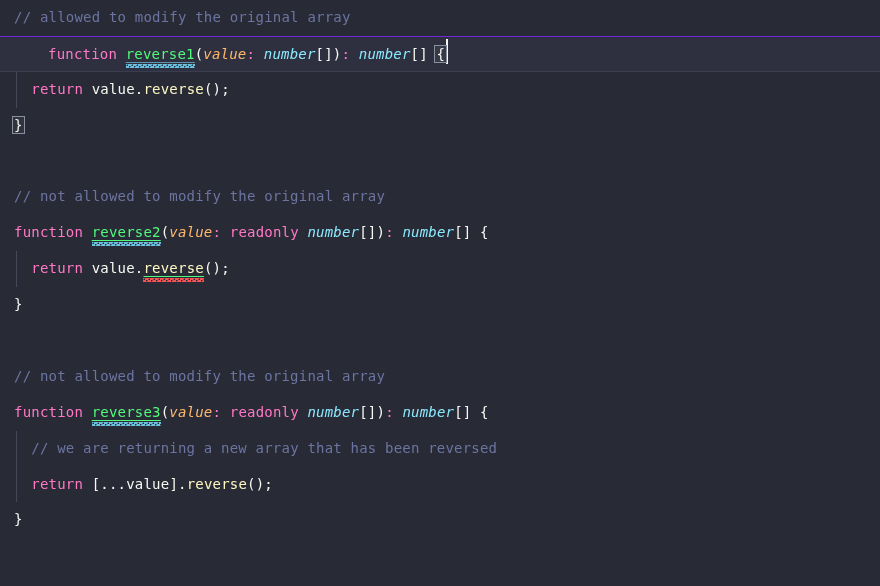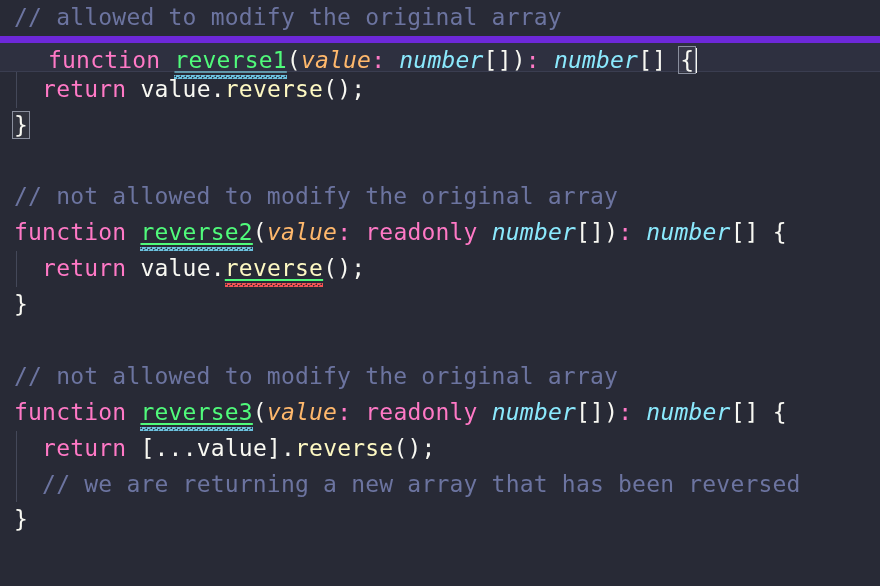--- a/index.html
+++ b/index.html
@@ -6,42 +6,42 @@
     margin: 0;
     padding: 0;
     background: #282a36;
   }
   #editor {
     position: relative;
     width: 880px;
     height: 586px;
     background: #282a36;
     font-family: "DejaVu Sans Mono", "Liberation Mono", monospace;
-    font-size: 23px;
+    font-size: 14px;
     line-height: 35.9px;
     overflow: hidden;
     -webkit-font-smoothing: antialiased;
   }
   .code-area {
     position: relative;
     padding: 0;
   }
   .line {
     position: relative;
     height: 35.9px;
     line-height: 35.9px;
     white-space: pre;
     padding-left: 14px;
     box-sizing: border-box;
     letter-spacing: 0.2px;
   }
   
   .line.active {
     background: #2e3040;
-    border-top: 7px solid #6d28d9;
+    border-top: 1px solid #6d28d9;
     border-bottom: 1px solid #3a3d50;
     height: 35.9px;
     padding-left: 48px;
   }
   
   .line.indent1::before {
     content: "";
     position: absolute;
     left: 16px;
     top: 0;
@@ -145,17 +145,17 @@
       <div class="line indent1"><span class="c-punct">  </span><span class="c-keyword">return</span><span class="c-punct"> </span><span class="c-ident">value</span><span class="c-punct">.</span><span class="c-method">reverse</span><span class="c-punct">();</span></div>
       <div class="line"><span class="c-punct bracket-match">}</span></div>
       <div class="line"></div>
       <div class="line"><span class="c-comment">// not allowed to modify the original array</span></div>
       <div class="line"><span class="c-keyword">function</span><span class="c-punct"> </span><span class="c-func u-def sq-info">reverse2</span><span class="c-punct">(</span><span class="c-param">value</span><span class="c-colon">:</span><span class="c-punct"> </span><span class="c-keyword">readonly</span><span class="c-punct"> </span><span class="c-type">number</span><span class="c-punct">[]</span><span class="c-punct">)</span><span class="c-colon">:</span><span class="c-punct"> </span><span class="c-type">number</span><span class="c-punct">[]</span><span class="c-punct"> </span><span class="c-punct">{</span></div>
       <div class="line indent1"><span class="c-punct">  </span><span class="c-keyword">return</span><span class="c-punct"> </span><span class="c-ident">value</span><span class="c-punct">.</span><span class="c-method u-def sq-error">reverse</span><span class="c-punct">();</span></div>
       <div class="line"><span class="c-punct">}</span></div>
       <div class="line"></div>
       <div class="line"><span class="c-comment">// not allowed to modify the original array</span></div>
       <div class="line"><span class="c-keyword">function</span><span class="c-punct"> </span><span class="c-func u-def sq-info">reverse3</span><span class="c-punct">(</span><span class="c-param">value</span><span class="c-colon">:</span><span class="c-punct"> </span><span class="c-keyword">readonly</span><span class="c-punct"> </span><span class="c-type">number</span><span class="c-punct">[]</span><span class="c-punct">)</span><span class="c-colon">:</span><span class="c-punct"> </span><span class="c-type">number</span><span class="c-punct">[]</span><span class="c-punct"> </span><span class="c-punct">{</span></div>
+      <div class="line indent1"><span class="c-punct">  </span><span class="c-comment">// we are returning a new array that has been reversed</span></div>
       <div class="line indent1"><span class="c-punct">  </span><span class="c-keyword">return</span><span class="c-punct"> </span><span class="c-punct">[</span><span class="c-punct">...</span><span class="c-ident">value</span><span class="c-punct">]</span><span class="c-punct">.</span><span class="c-method">reverse</span><span class="c-punct">();</span></div>
-      <div class="line indent1"><span class="c-punct">  </span><span class="c-comment">// we are returning a new array that has been reversed</span></div>
       <div class="line"><span class="c-punct">}</span></div>
     </div>
 </div>
 
 </body></html>

